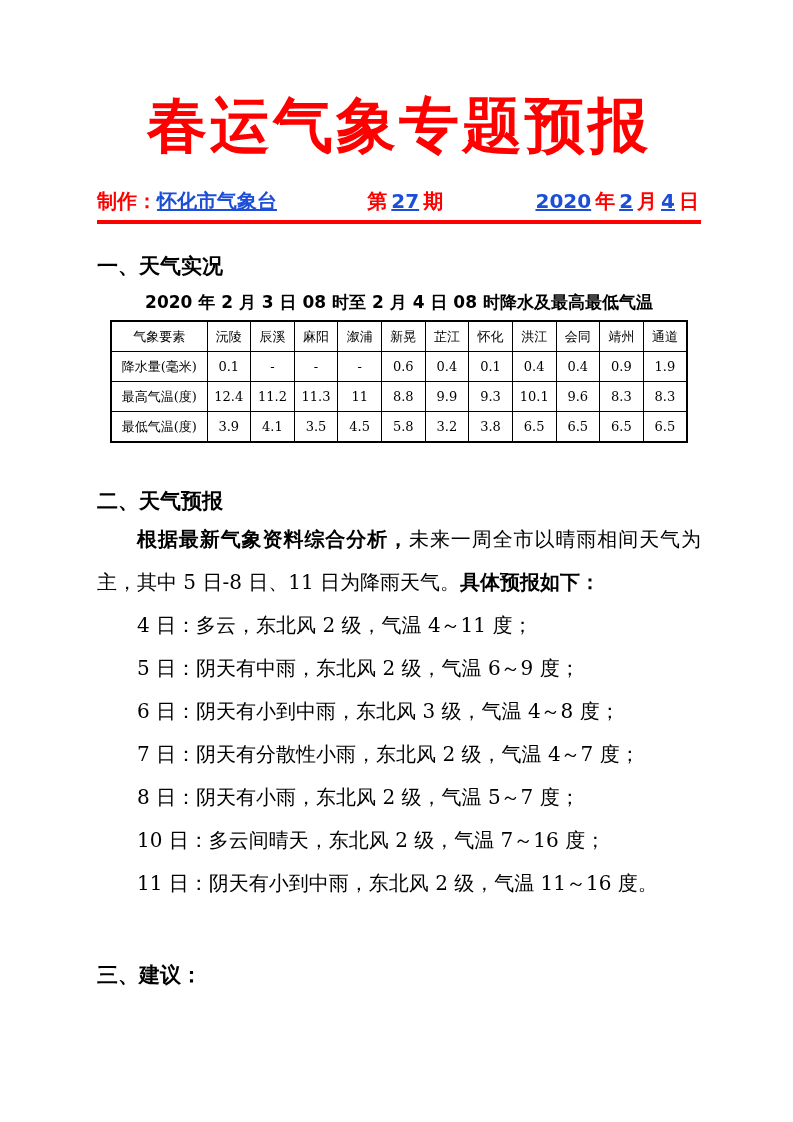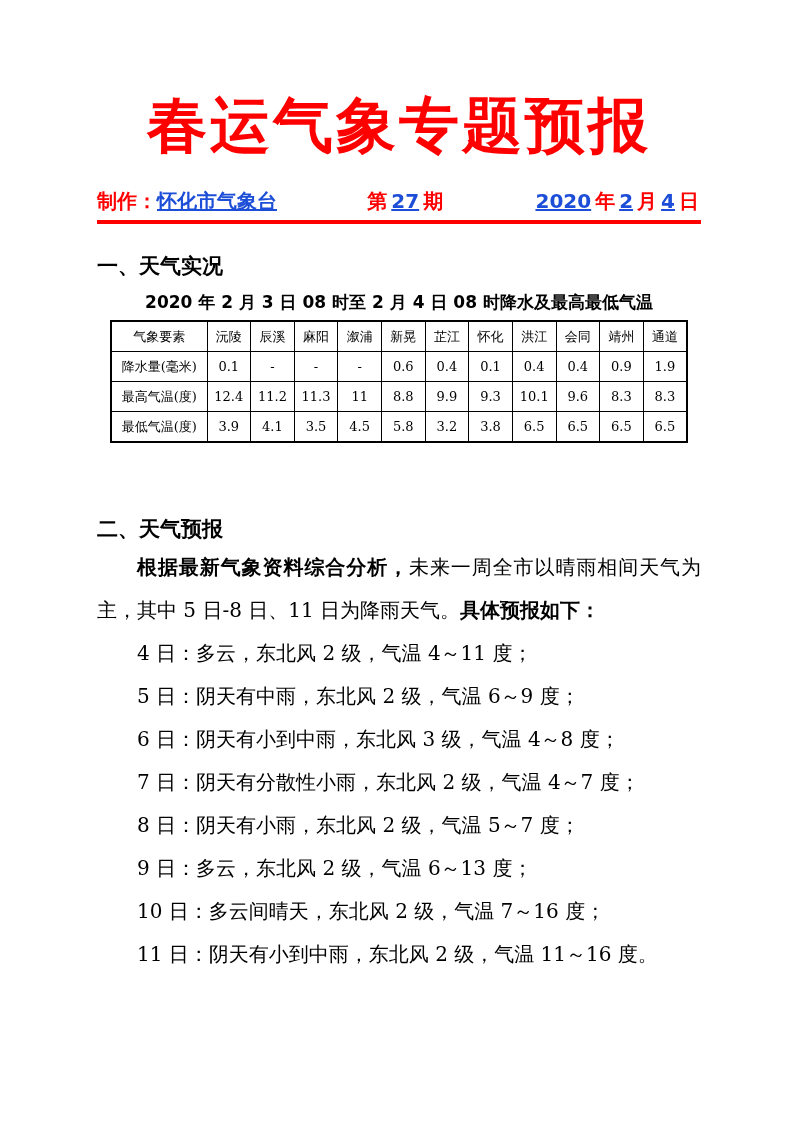--- a/index.html
+++ b/index.html
@@ -71,21 +71,21 @@
     height:29px;
     text-align:center;
     vertical-align:middle;
     font-size:13px;
     font-weight:normal;
     padding:0 1px;
     overflow:hidden;
     white-space:nowrap;
   }
   table.obs col.c-label { width:96px; }
-  .sec2-heading { margin-top:72px; }
+  .sec2-heading { margin-top:44px; }
   .body-par {
     margin-top:3px;
     font-size:20px;
     line-height:43px;
     text-align:justify;
     text-indent:2em;
   }
   .b {
     font-family:Liberation Sans, sans-serif;
     font-weight:bold;
@@ -211,21 +211,20 @@
     <div class="body-par">
       <span class="b">根据最新气象资料综合分析，</span><span>未来一周全市以晴雨相间天气为主，其中 5 日-8 日、11 日为降雨天气。</span><span class="b">具体预报如下：</span>
     </div>
 
     <div>
       <div class="forecast-line">4 日：多云，东北风 2 级，气温 4～11 度；</div>
       <div class="forecast-line">5 日：阴天有中雨，东北风 2 级，气温 6～9 度；</div>
       <div class="forecast-line">6 日：阴天有小到中雨，东北风 3 级，气温 4～8 度；</div>
       <div class="forecast-line">7 日：阴天有分散性小雨，东北风 2 级，气温 4～7 度；</div>
       <div class="forecast-line">8 日：阴天有小雨，东北风 2 级，气温 5～7 度；</div>
-      <div class="forecast-line">9 日：多云，东北风 2 级，气温 6～13 度；</div>
       <div class="forecast-line">10 日：多云间晴天，东北风 2 级，气温 7～16 度；</div>
       <div class="forecast-line">11 日：阴天有小到中雨，东北风 2 级，气温 11～16 度。</div>
     </div>
 
     <div class="sec-heading sec3-heading">三、建议：</div>
 
 
   </div>
 </div>
 

